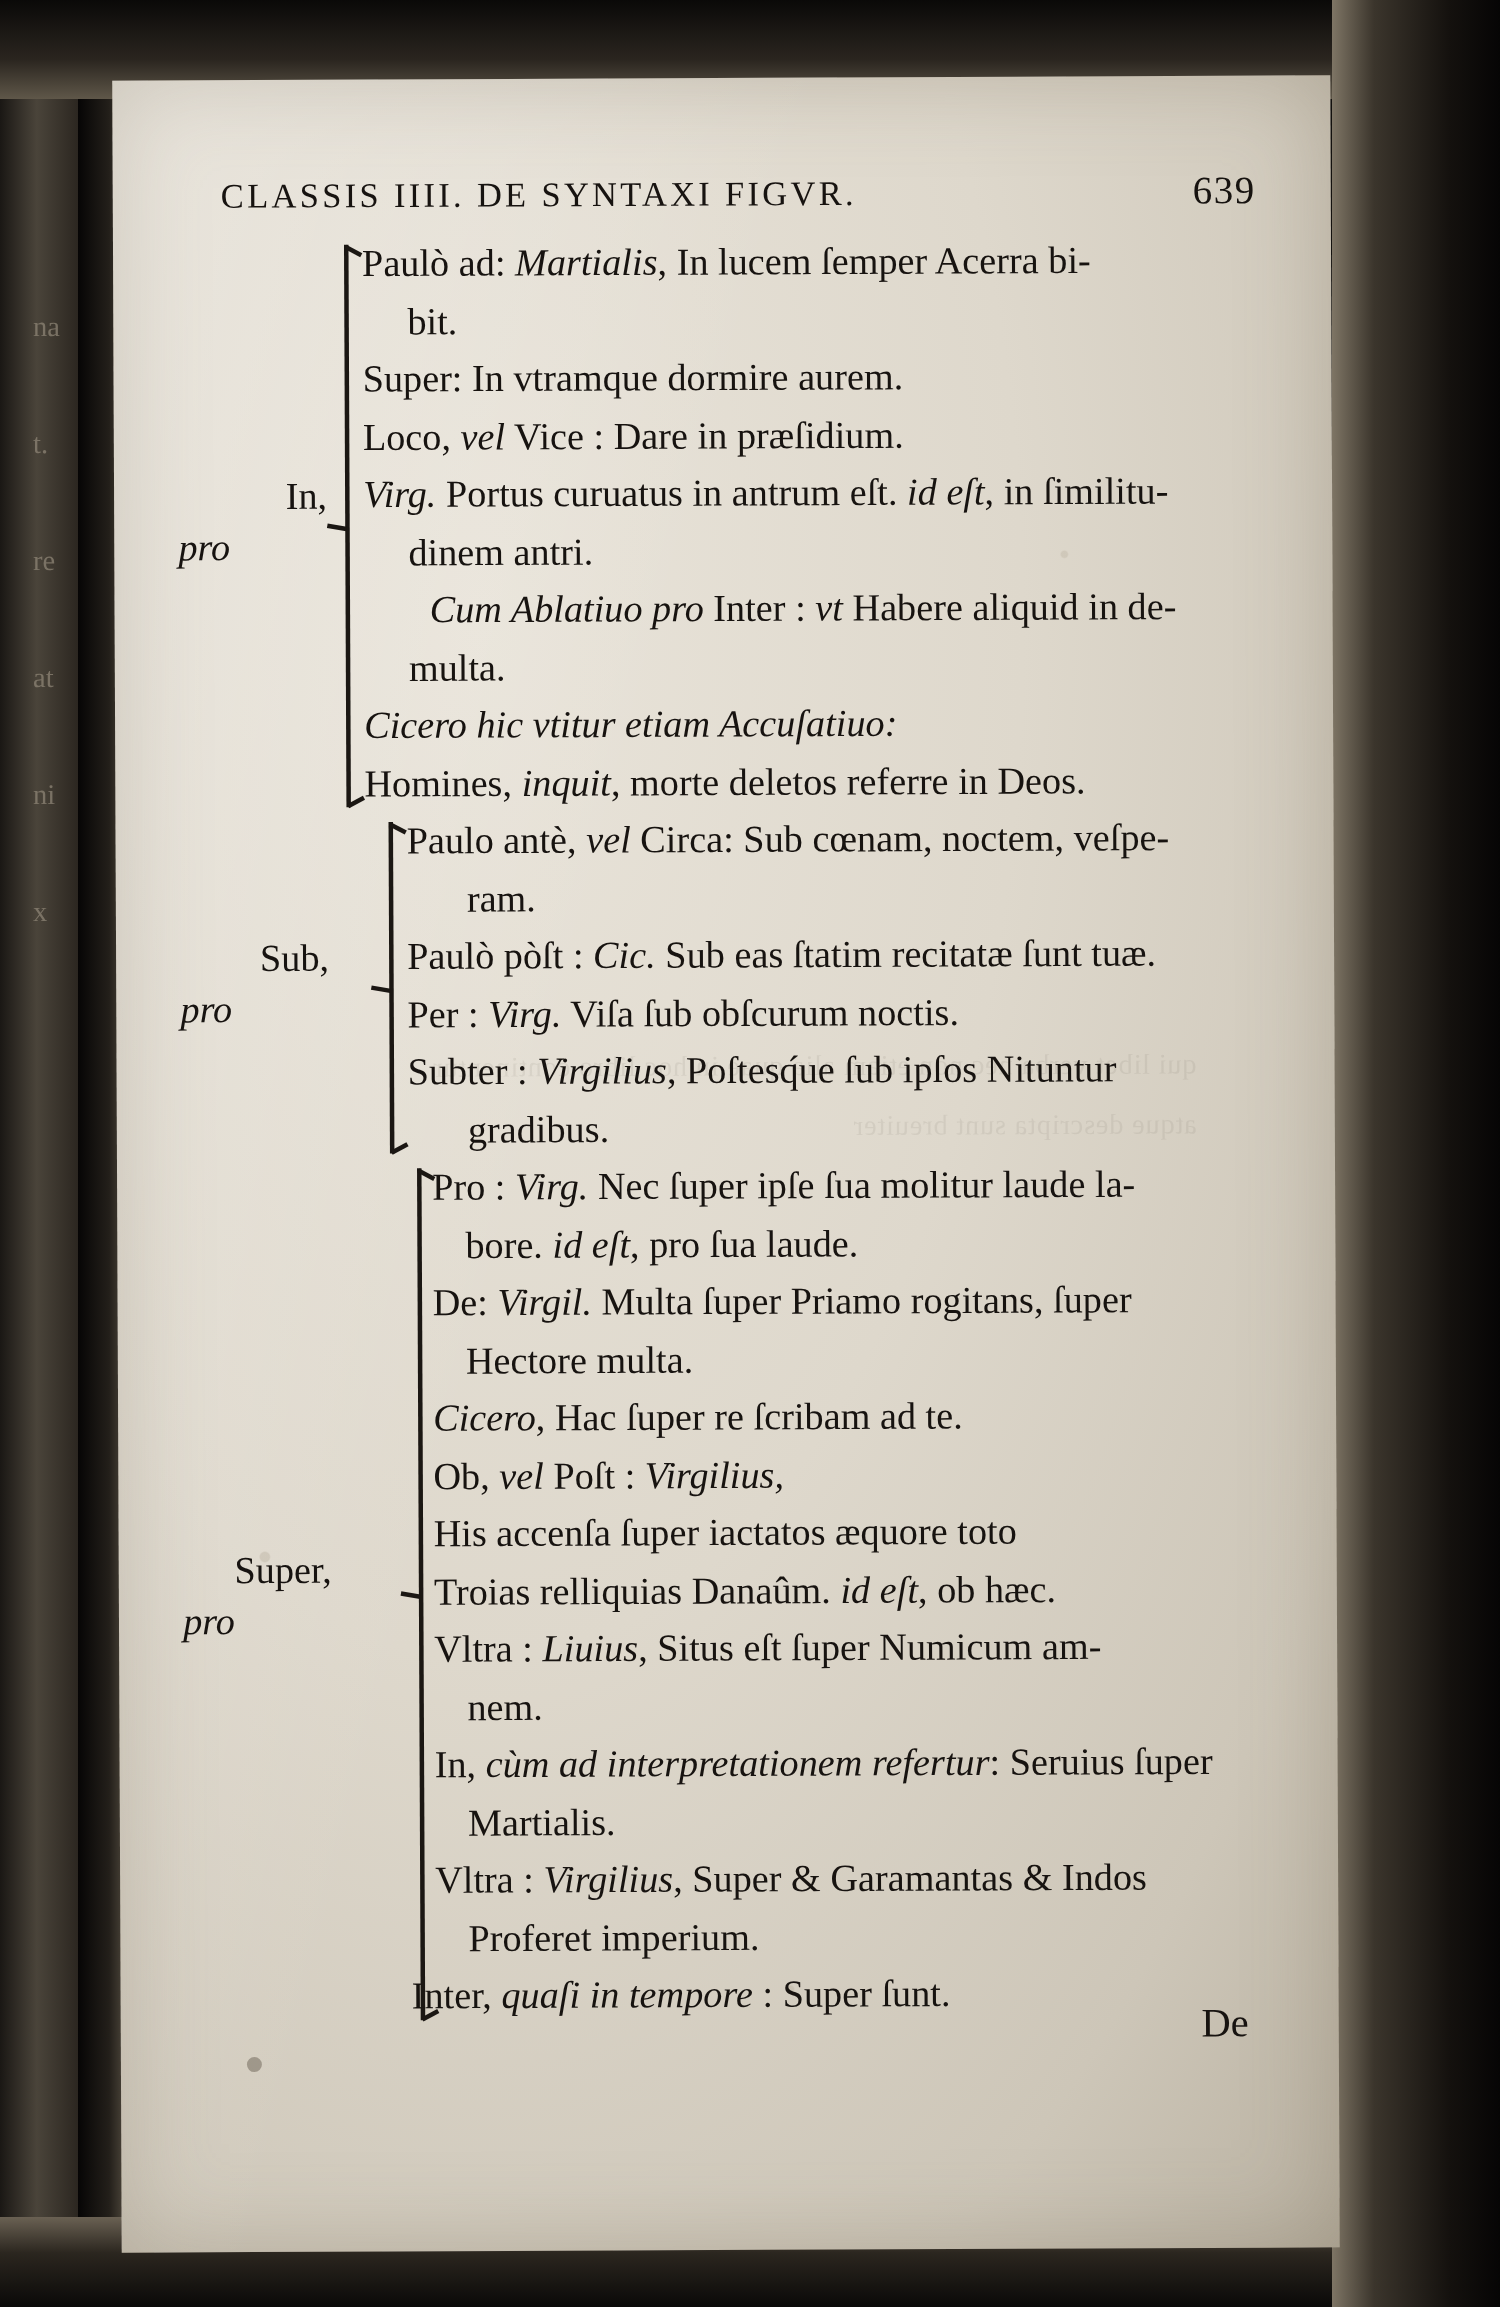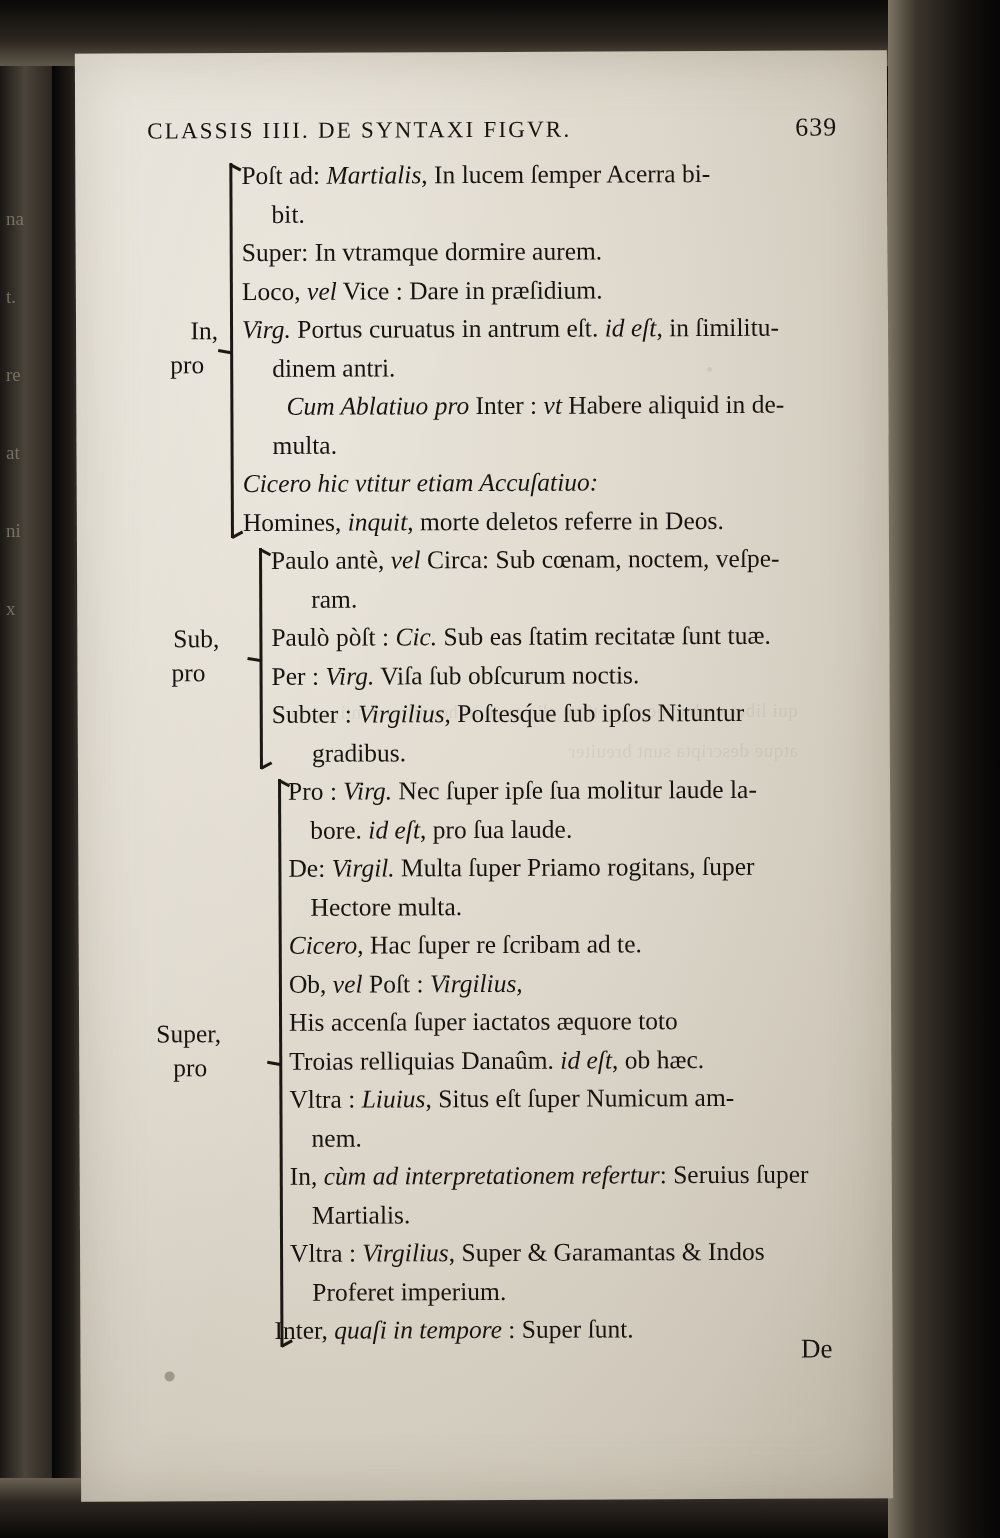--- a/index.html
+++ b/index.html
@@ -25,21 +25,21 @@
   }
   
   .left-page {
     position: absolute;
     left: 0; top: 0;
     width: 70px; height: 1538px;
     background: linear-gradient(90deg, #1a1714 0%, #4a443a 35%, #2b2620 75%, #0e0c0a 100%);
   }
   .left-page-text {
     position: absolute;
-    left: 0; top: 180px;
+    left: 16px; top: 180px;
     width: 52px;
     color: #8d8475;
     font-size: 19px;
     line-height: 78px;
     text-align: left;
     padding-left: 6px;
     opacity: .75;
     font-family: "Liberation Serif", serif;
   }
   .gutter {
@@ -154,21 +154,21 @@
   .hang2 { margin-left: 150px; }
   .it { font-style: italic; }
 
   
   .glabel {
     position: absolute;
     text-align: right;
     font-size: 25.5px;
     line-height: 34px;
   }
-  .glabel .pro { display: block; padding-right: 14px; }
+  .glabel .pro { font-style: italic; display: block; padding-right: 14px; text-align: center; }
 
   
   .brace {
     position: absolute;
     font-size: 0;
   }
   .brace i {
     position: absolute;
     display: block;
     background: #1b1713;
@@ -218,21 +218,21 @@
   <div class="content">
 
     <div class="header">
       <span class="running-title">CLASSIS IIII. DE SYNTAXI FIGVR.</span>
       <span class="folio">639</span>
     </div>
 
     <div class="body">
       <div id="groups">
           <div style="position: relative;">
-            <div class="line ind0"><span>Poſt ad: </span><span class="it">Martialis</span><span>, In lucem ſemper  Acerra bi-</span></div>
+            <div class="line ind0"><span>Paulò ad: </span><span class="it">Martialis</span><span>, In lucem ſemper  Acerra bi-</span></div>
             <div class="line hang"><span>bit.</span></div>
             <div class="line ind0"><span>Super:  In vtramque dormire aurem.</span></div>
             <div class="line ind0"><span>Loco, </span><span class="it">vel</span><span> Vice :  Dare in præſidium.</span></div>
             <div class="line ind0"><span class="it">Virg.</span><span> Portus curuatus in antrum eſt. </span><span class="it">id eſt</span><span>, in ſimilitu-</span></div>
             <div class="line hang"><span>dinem antri.</span></div>
             <div class="line ind2"><span class="it">Cum </span><span class="it">Ablatiuo pro</span><span> Inter : </span><span class="it">vt</span><span> Habere aliquid in de-</span></div>
             <div class="line hang"><span>multa.</span></div>
             <div class="line ind0"><span class="it">Cicero hic vtitur etiam Accuſatiuo:</span></div>
             <div class="line ind0"><span>Homines, </span><span class="it">inquit</span><span>, morte deletos referre in Deos.</span></div>
             <div class="glabel" style="left: -92px; width: 150px; top: 156.5px;"><span>In,</span><span class="pro">pro</span></div>
@@ -267,21 +267,21 @@
             <div class="line ind2"><span>Ob, </span><span class="it">vel</span><span> Poſt : </span><span class="it">Virgilius,</span></div>
             <div class="line ind2"><span>His accenſa ſuper iactatos æquore toto</span></div>
             <div class="line ind2"><span>Troias relliquias Danaûm. </span><span class="it">id eſt</span><span>, ob hæc.</span></div>
             <div class="line ind2"><span>Vltra : </span><span class="it">Liuius</span><span>, Situs eſt ſuper Numicum am-</span></div>
             <div class="line ind3"><span>nem.</span></div>
             <div class="line ind2"><span>In,  </span><span class="it">cùm ad interpretationem refertur</span><span>: Seruius ſuper</span></div>
             <div class="line ind3"><span>Martialis.</span></div>
             <div class="line ind2"><span>Vltra : </span><span class="it">Virgilius</span><span>, Super &amp; Garamantas &amp; Indos</span></div>
             <div class="line ind3"><span>Proferet imperium.</span></div>
             <div class="line ind1"><span>Inter, </span><span class="it">quaſi in tempore</span><span> : Super ſunt.</span></div>
-            <div class="glabel" style="left: -92px; width: 150px; top: 244px;"><span>Super,</span><span class="pro">pro</span></div>
+            <div class="glabel" style="left: -92px; width: 150px; top: 257px;"><span>Super,</span><span class="pro">pro</span></div>
             <div class="brace" style="left: 104px; top: 6px; width: 26px; height: 567.5px;">
               <i class="vbar" style="left: 12px; top: 0px; height: 567.5px;"></i>
               <i class="hbar" style="left: 13px; top: 0px; width: 12px; transform: rotate(28deg); transform-origin: left center;"></i>
               <i class="hbar" style="left: 13px; top: 565.5px; width: 12px; transform: rotate(-28deg); transform-origin: left center;"></i>
               <i class="hbar" style="left: 0px; top: 282.75px; width: 13px; transform: rotate(10deg);"></i>
             </div>
           </div>
         </div>
     </div>
 

